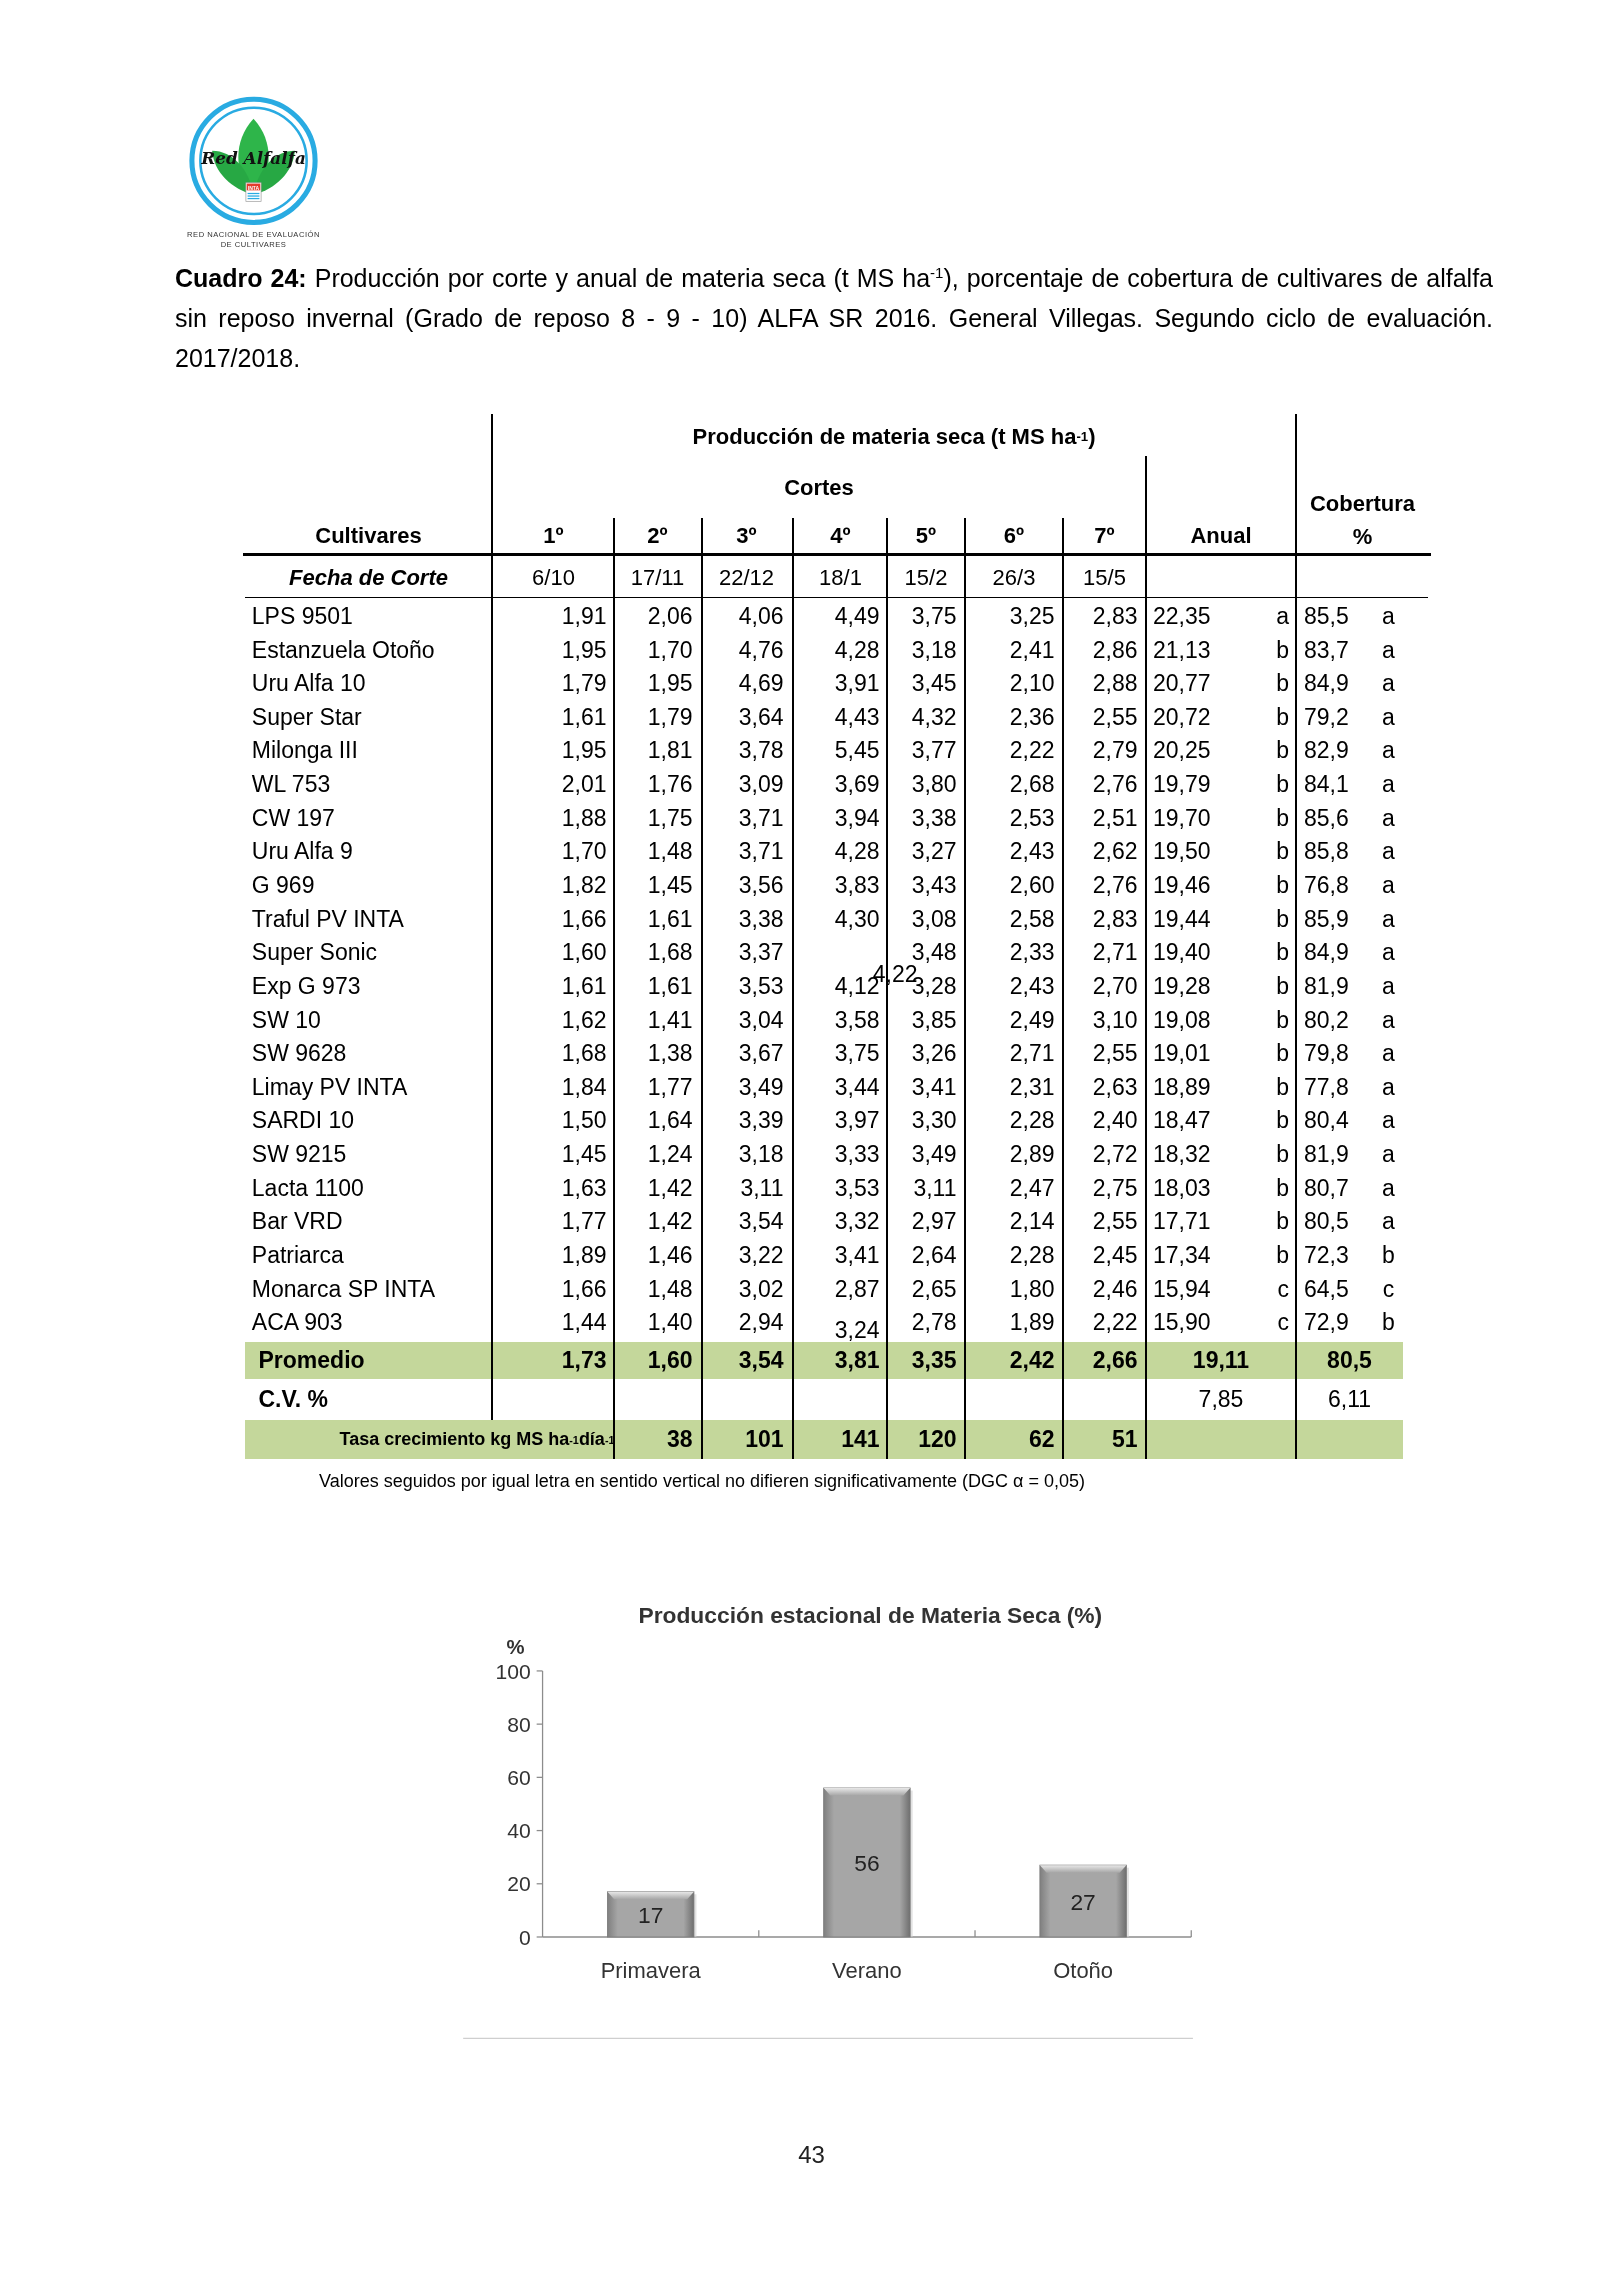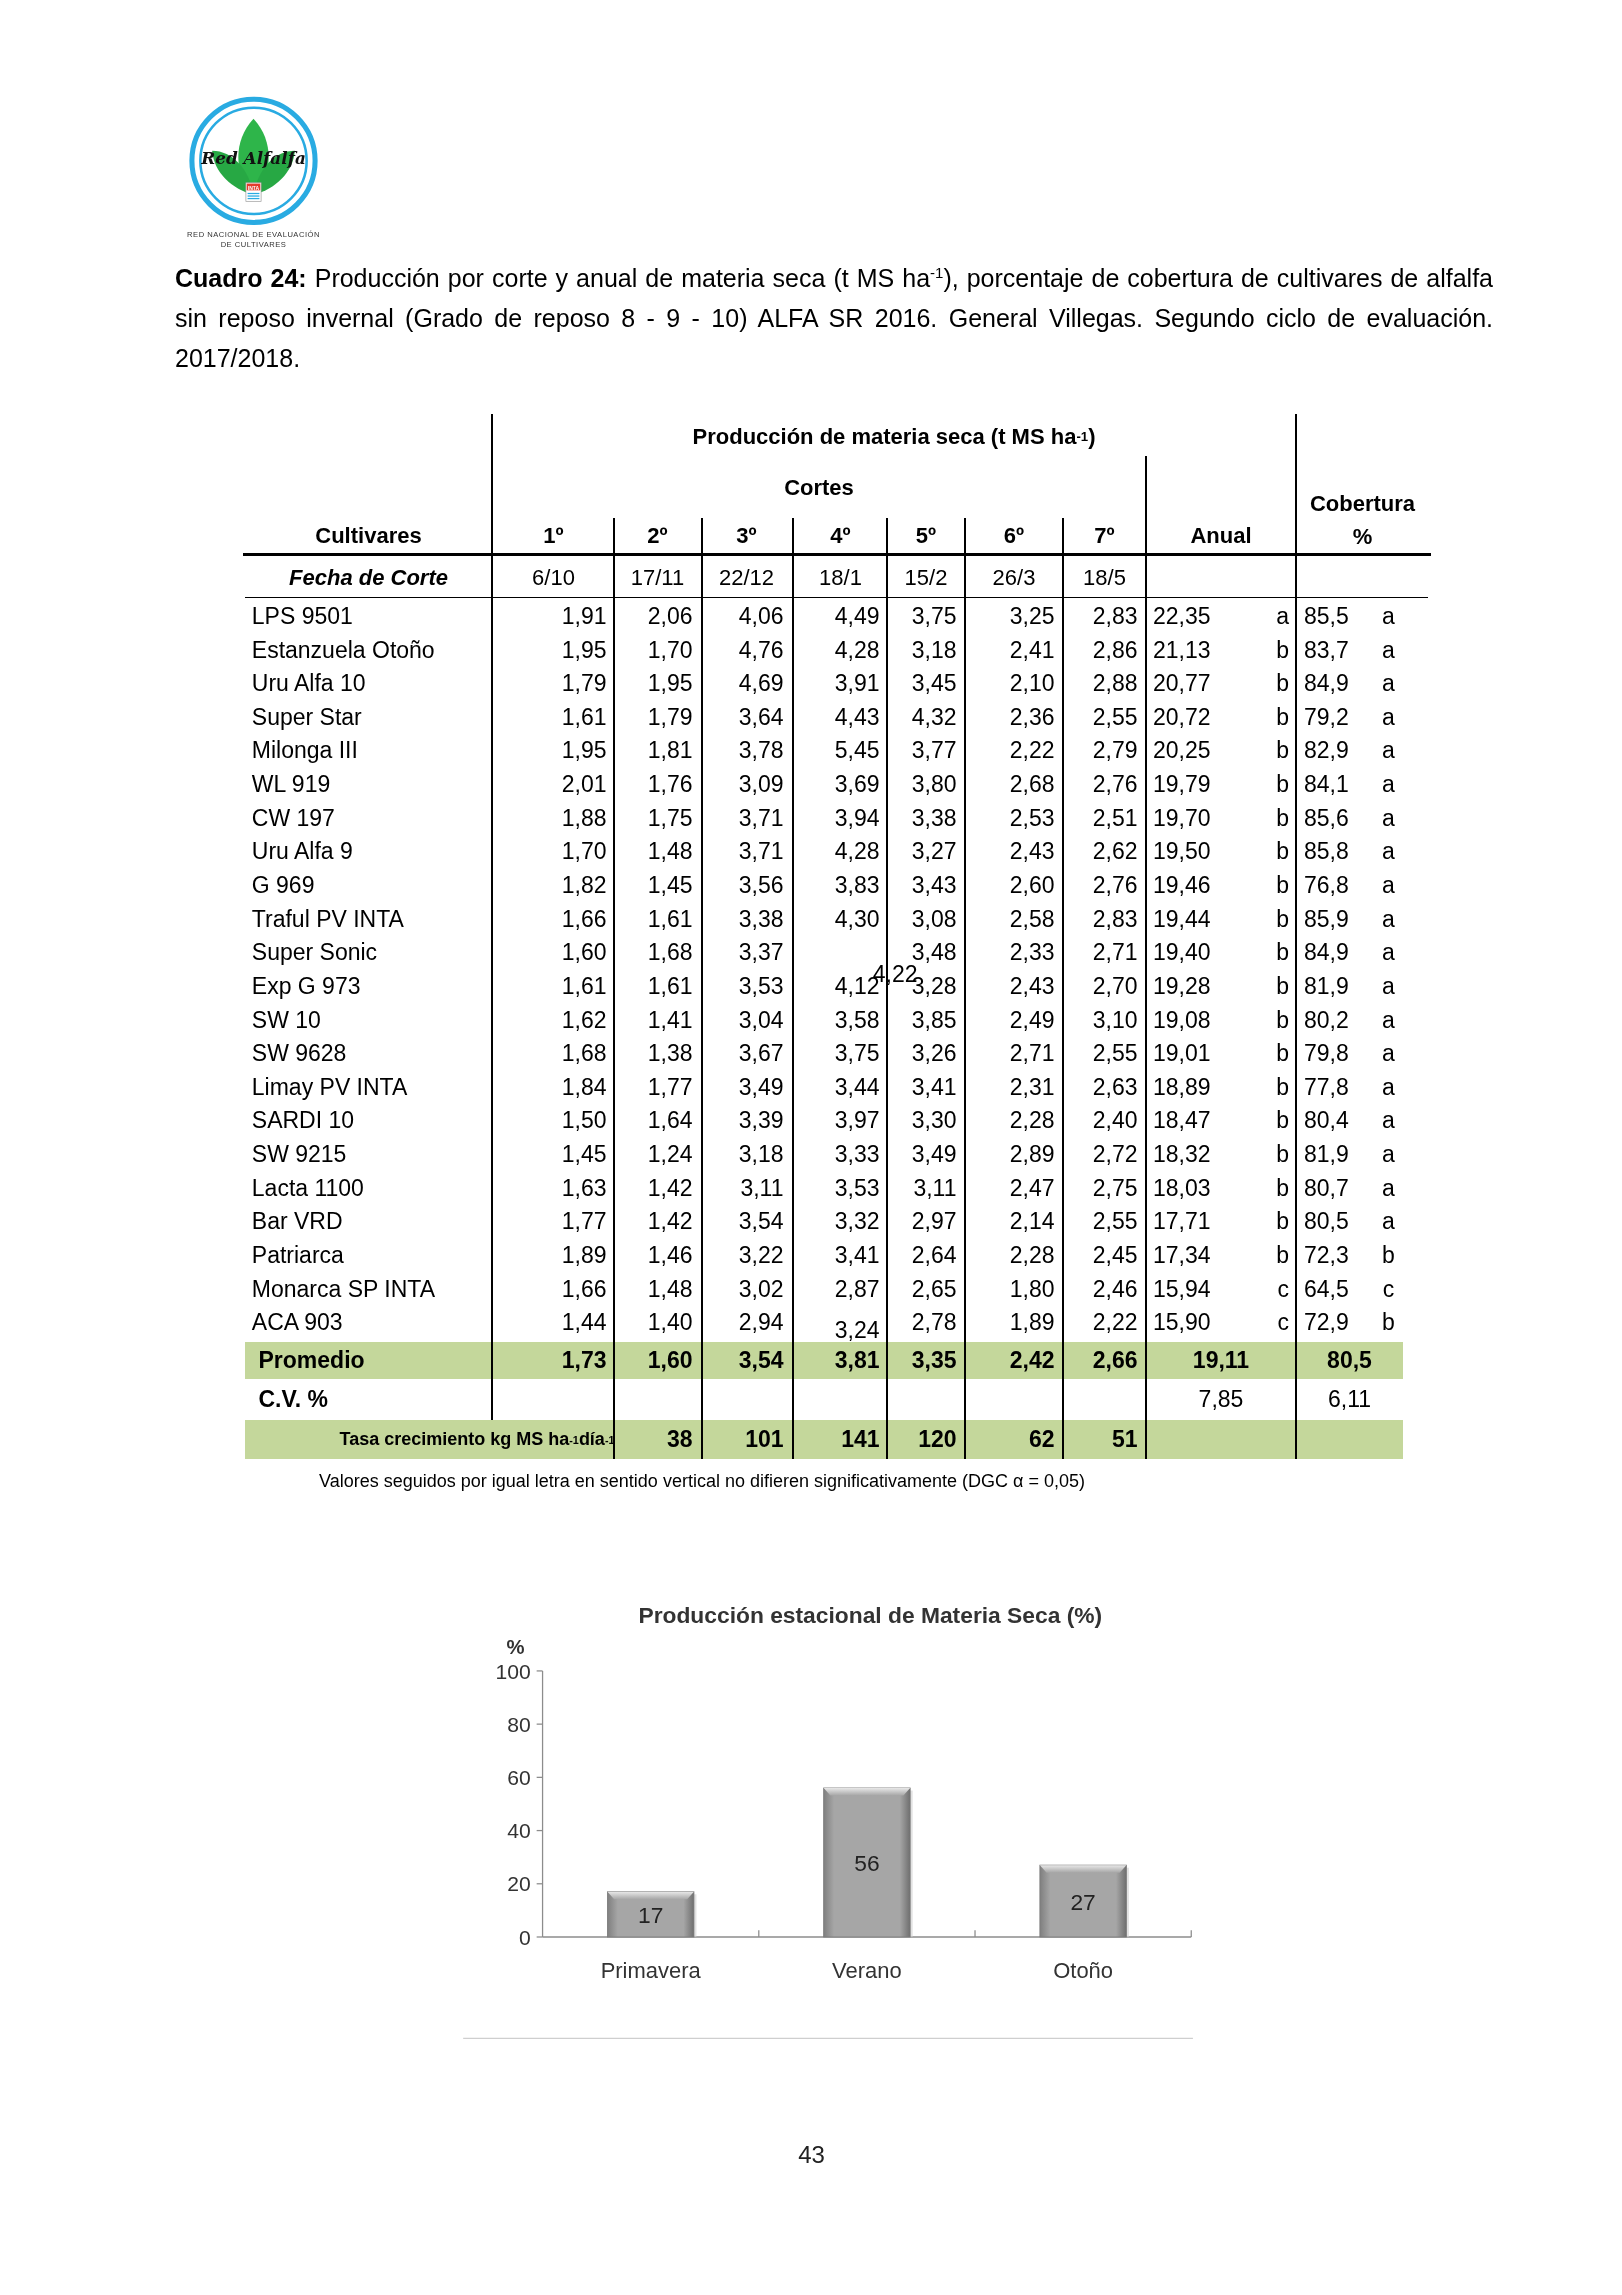--- a/index.html
+++ b/index.html
@@ -92,21 +92,21 @@
     </div>
     <div class="hline" style="left: -1.7px; width: 1188px; top: 135px; height: 2.5px;"></div>
     <div class="row" style="top: 139px; height: 41px;">
       <div class="cell center" style="left: 0px; width: 247px; font-weight: bold; font-style: italic; font-size: 22px;">Fecha de Corte</div>
       <div class="cell center" style="left: 247px; width: 123px; font-size: 22px;">6/10</div>
       <div class="cell center" style="left: 369px; width: 87px; font-size: 22px;">17/11</div>
       <div class="cell center" style="left: 456px; width: 91px; font-size: 22px;">22/12</div>
       <div class="cell center" style="left: 548px; width: 95px; font-size: 22px;">18/1</div>
       <div class="cell center" style="left: 642px; width: 78px; font-size: 22px;">15/2</div>
       <div class="cell center" style="left: 720px; width: 98px; font-size: 22px;">26/3</div>
-      <div class="cell center" style="left: 818px; width: 83px; font-size: 22px;">18/5</div>
+      <div class="cell center" style="left: 818px; width: 83px; font-size: 22px;">15/5</div>
     </div>
     <div class="hline" style="left: 0px; width: 1183px; top: 179px; height: 1.3px;"></div>
     <div class="row" style="top: 181px; height: 34px;">
       <div class="cell " style="left: 6.8px; width: 240px;">LPS 9501</div>
       <div class="cell num" style="left: 247px; width: 123px;">1,91</div>
       <div class="cell num" style="left: 369px; width: 87px;">2,06</div>
       <div class="cell num" style="left: 456px; width: 91px;">4,06</div>
       <div class="cell num" style="left: 548px; width: 95px;">4,49</div>
       <div class="cell num" style="left: 642px; width: 78px;">3,75</div>
       <div class="cell num" style="left: 720px; width: 98px;">3,25</div>
@@ -166,21 +166,21 @@
       <div class="cell num" style="left: 548px; width: 95px;">5,45</div>
       <div class="cell num" style="left: 642px; width: 78px;">3,77</div>
       <div class="cell num" style="left: 720px; width: 98px;">2,22</div>
       <div class="cell num" style="left: 818px; width: 83px;">2,79</div>
       <div class="cell " style="left: 908px; width: 86px;">20,25</div>
       <div class="cell num" style="left: 1011px; width: 33px; padding-right: 0px;">b</div>
       <div class="cell " style="left: 1059px; width: 76px;">82,9</div>
       <div class="cell center" style="left: 1135px; width: 17px;">a</div>
     </div>
     <div class="row" style="top: 349px; height: 34px;">
-      <div class="cell " style="left: 6.8px; width: 240px;">WL 919</div>
+      <div class="cell " style="left: 6.8px; width: 240px;">WL 753</div>
       <div class="cell num" style="left: 247px; width: 123px;">2,01</div>
       <div class="cell num" style="left: 369px; width: 87px;">1,76</div>
       <div class="cell num" style="left: 456px; width: 91px;">3,09</div>
       <div class="cell num" style="left: 548px; width: 95px;">3,69</div>
       <div class="cell num" style="left: 642px; width: 78px;">3,80</div>
       <div class="cell num" style="left: 720px; width: 98px;">2,68</div>
       <div class="cell num" style="left: 818px; width: 83px;">2,76</div>
       <div class="cell " style="left: 908px; width: 86px;">19,79</div>
       <div class="cell num" style="left: 1011px; width: 33px; padding-right: 0px;">b</div>
       <div class="cell " style="left: 1059px; width: 76px;">84,1</div>

